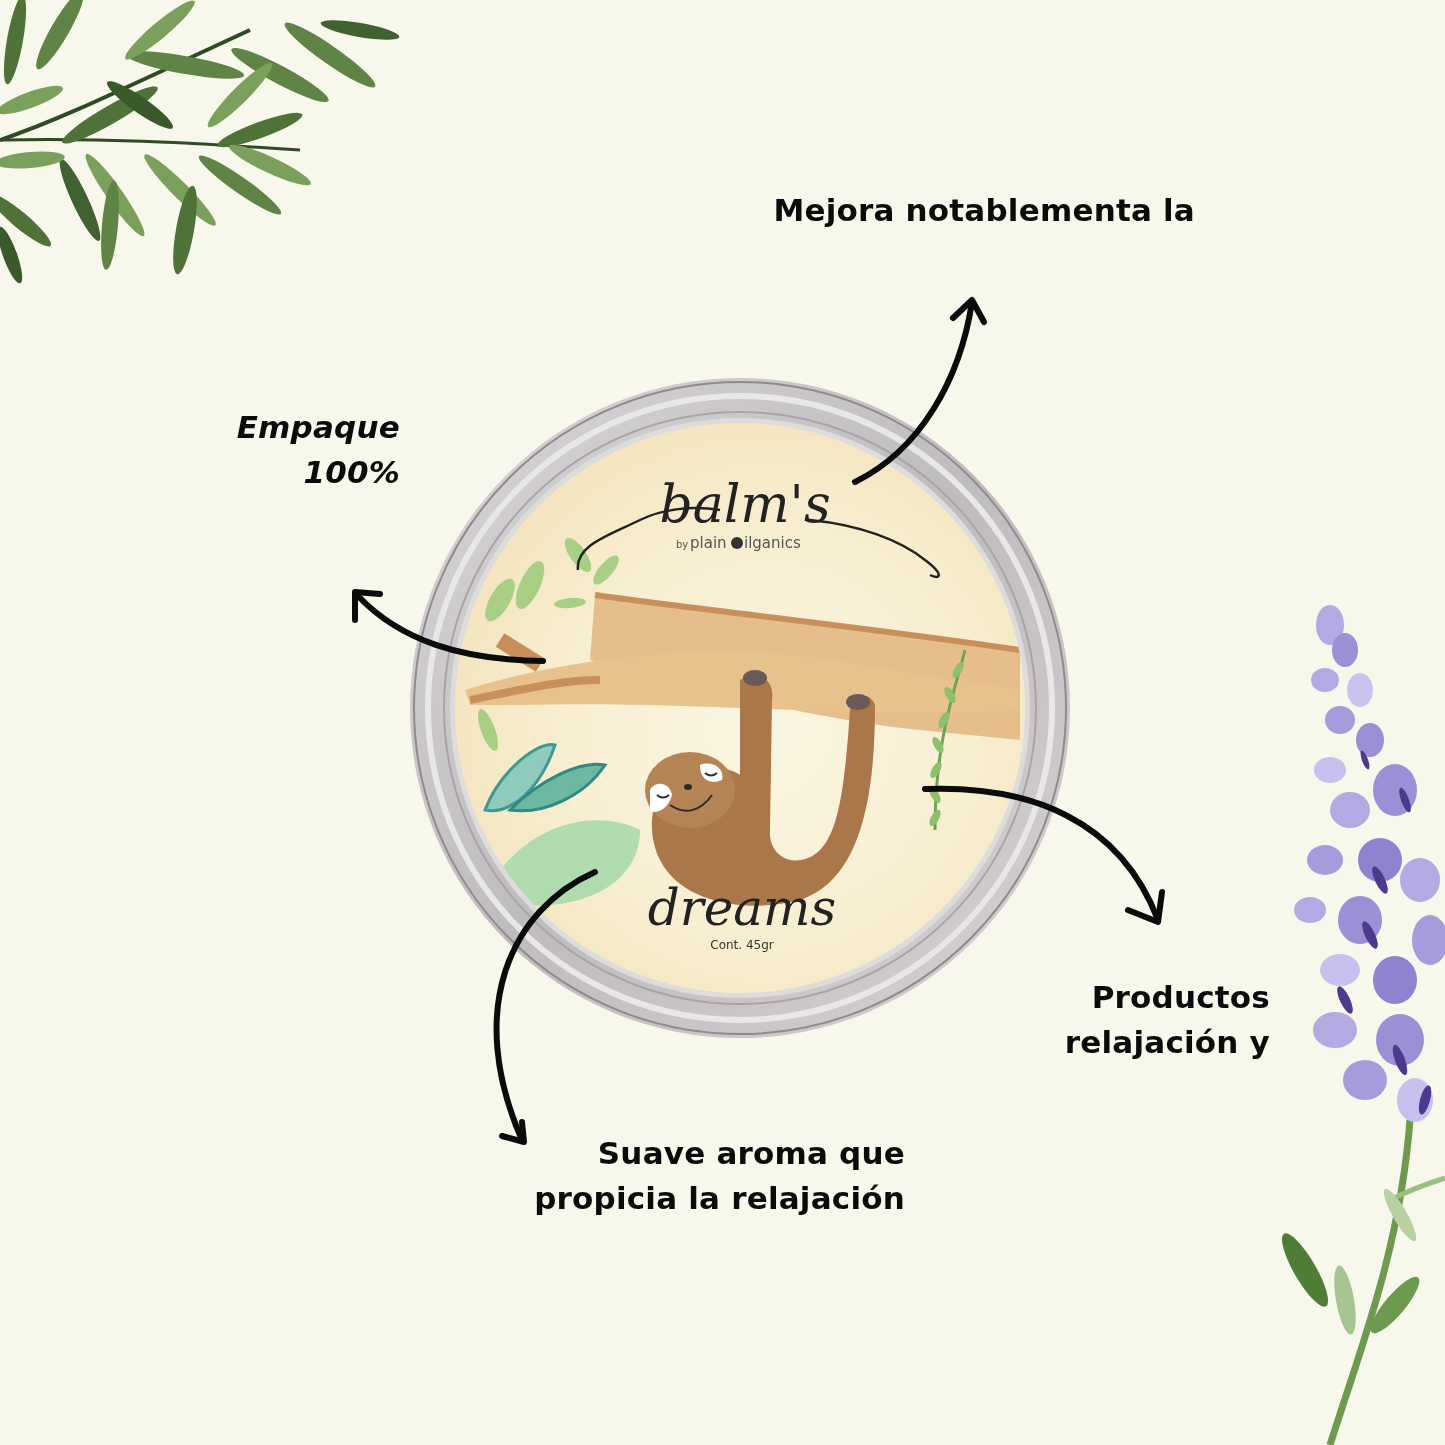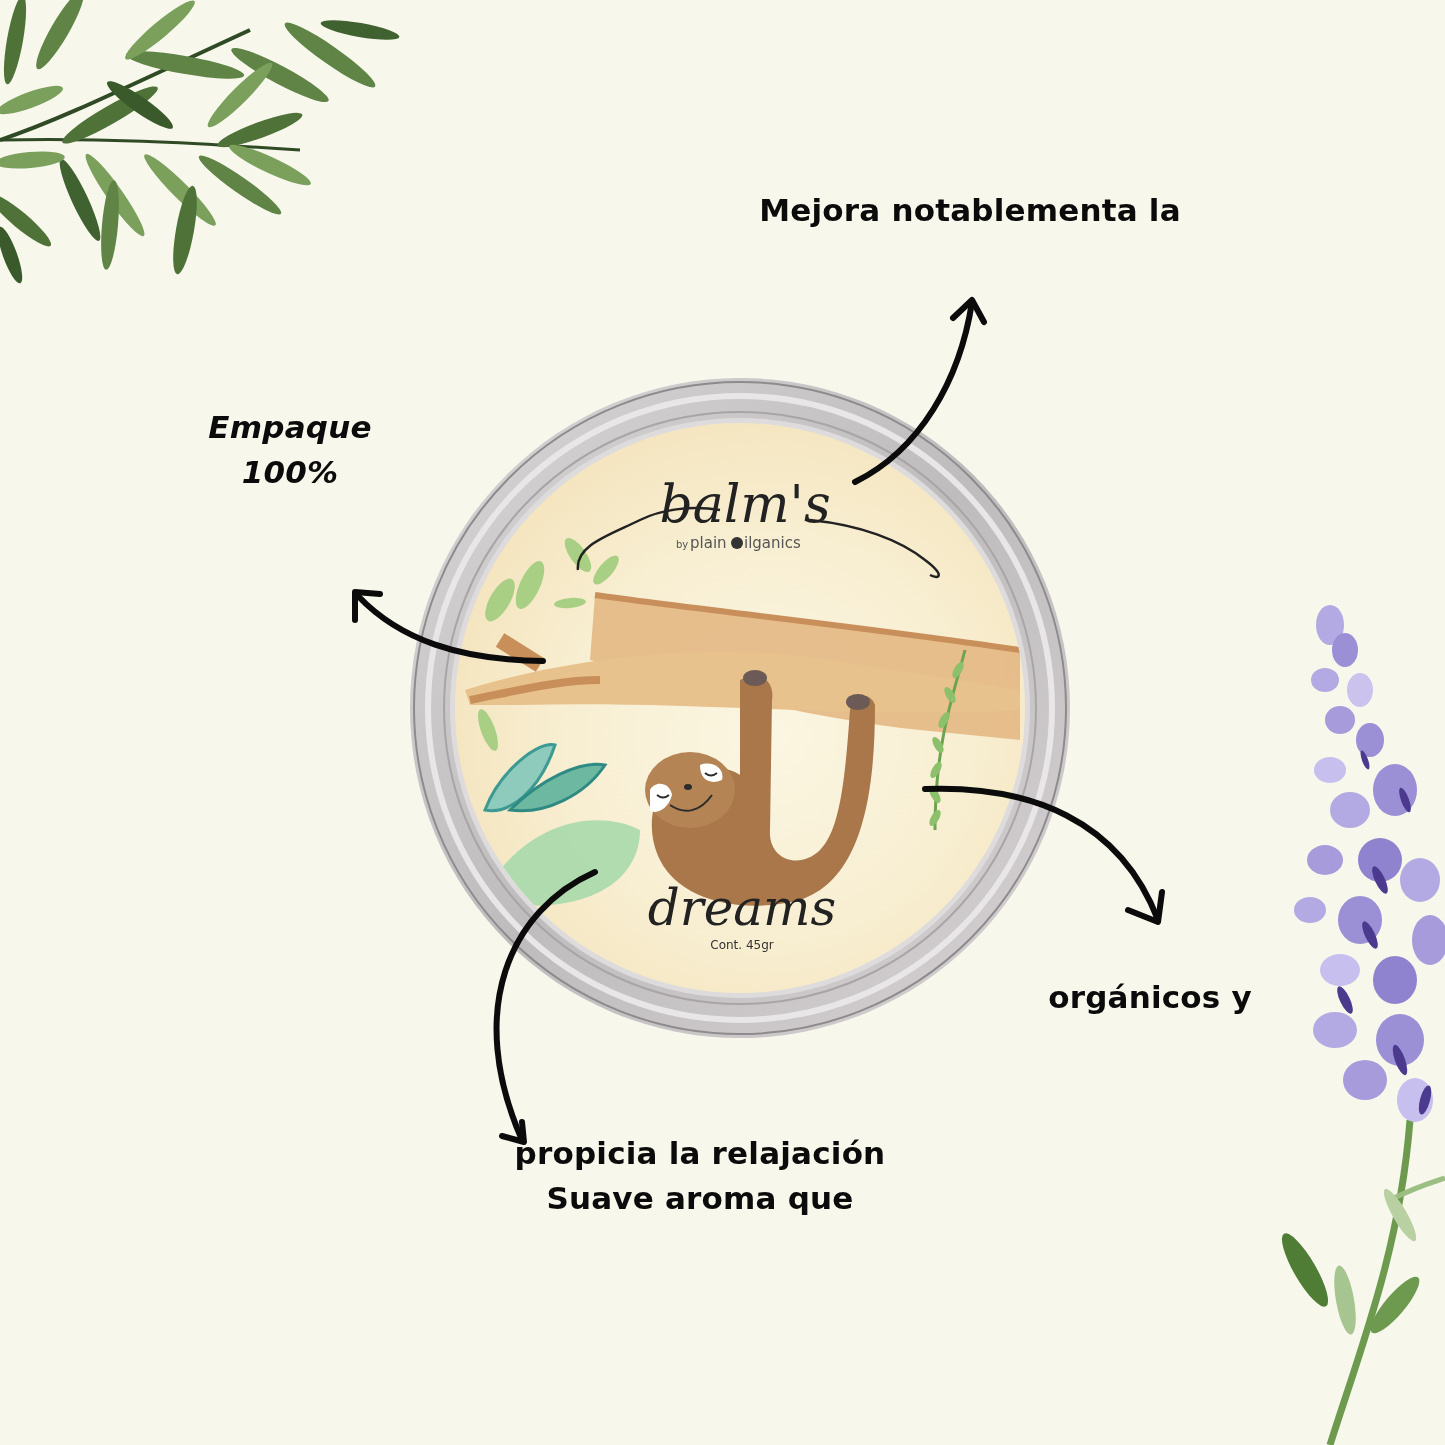--- a/index.html
+++ b/index.html
@@ -1,17 +1,17 @@
 <!DOCTYPE html>
 <html><head>
 <meta charset="utf-8">
 <style>
   html,body{margin:0;padding:0;}
   body{width:1445px;height:1445px;background:#f7f7ec;position:relative;overflow:hidden;font-family:"DejaVu Sans",sans-serif;}
-  .feature{position:absolute;text-align:center;font-family:"DejaVu Sans",sans-serif;font-weight:bold;color:#0b0b0b;font-size:31px;line-height:45px;letter-spacing:0.2px;}
+  .feature{position:absolute;text-align:right;font-family:"DejaVu Sans",sans-serif;font-weight:bold;color:#0b0b0b;font-size:31px;line-height:45px;letter-spacing:0.2px;}
   .feature span{display:block;white-space:nowrap;}
   #f-sleep{left:745px;top:188px;width:450px;}
   #f-pack{left:180px;top:405px;width:220px;font-style:italic;}
   #f-organic{left:1030px;top:975px;width:240px;}
   #f-aroma{left:495px;top:1131px;width:410px;}
   svg.full{position:absolute;left:0;top:0;width:1445px;height:1445px;}
   .brand-script{font-family:"DejaVu Serif",serif;font-style:italic;}
   .label-by{font-family:"DejaVu Sans",sans-serif;}
 </style>
 </head>
@@ -189,18 +189,19 @@
 </svg>
 
 <div class="feature" id="f-sleep">
   <span>Mejora notablementa la</span>
 </div>
 <div class="feature" id="f-pack">
   <span>Empaque</span>
   <span>100%</span>
 </div>
 <div class="feature" id="f-organic">
-  <span>orgánicos y</span>
+  <span>Productos</span>
+  <span>relajación y</span>
 </div>
 <div class="feature" id="f-aroma">
+  <span>Suave aroma que</span>
   <span>propicia la relajación</span>
-  <span>Suave aroma que</span>
 </div>
 
 </body></html>

